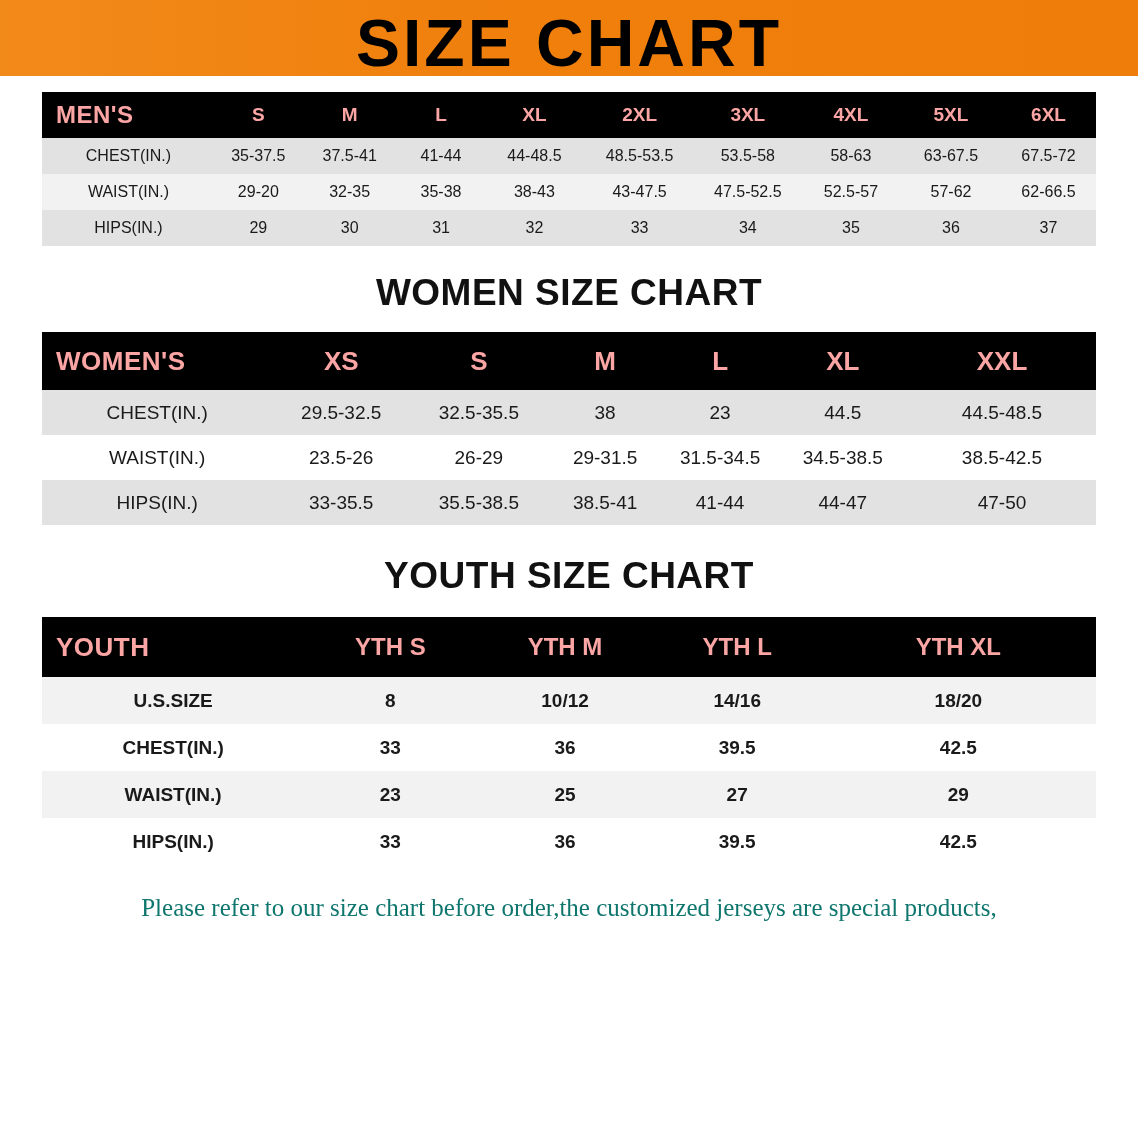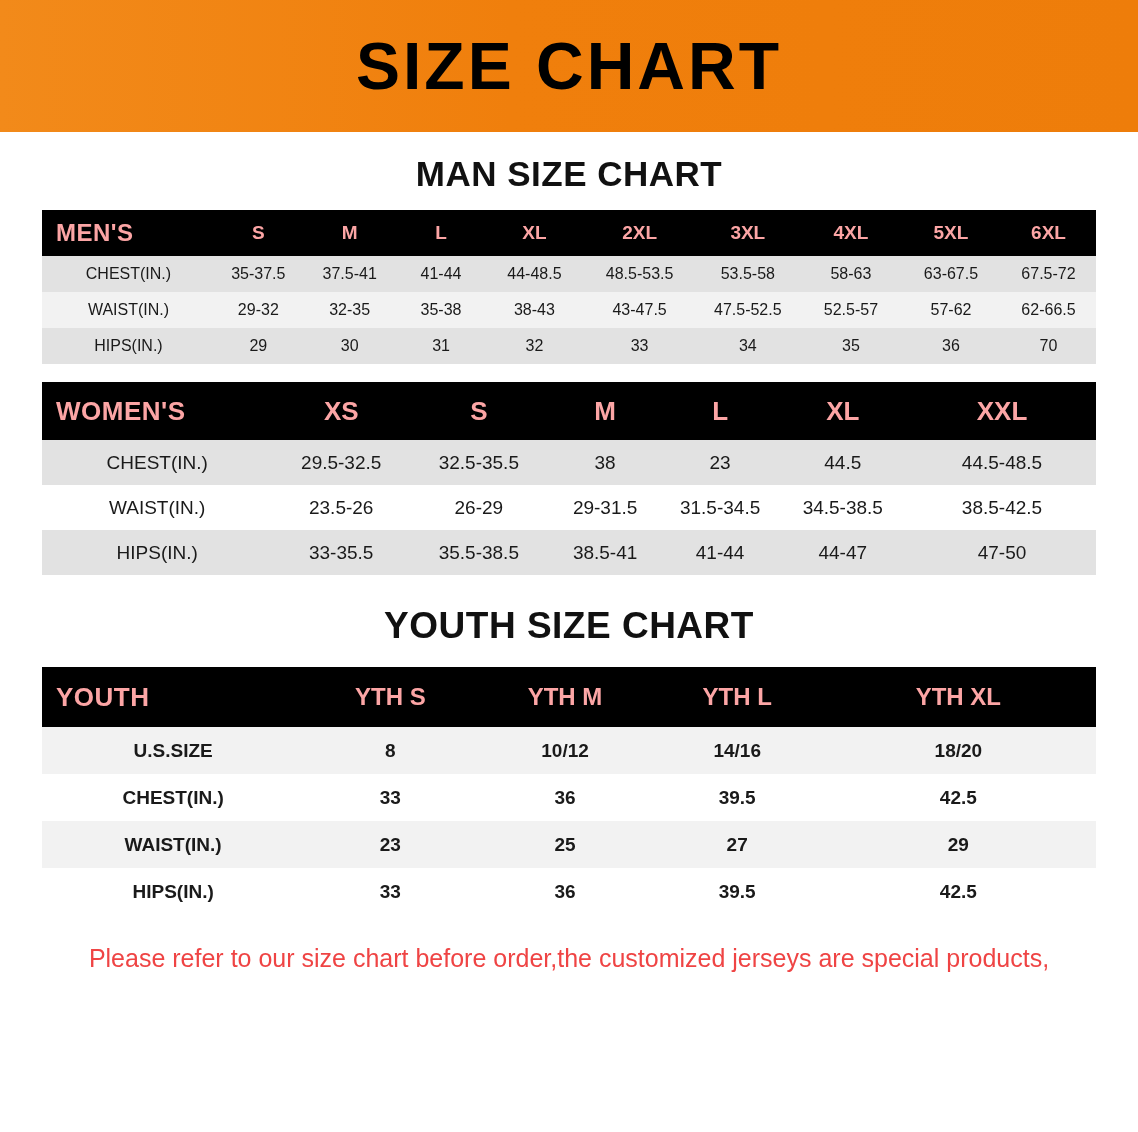--- a/index.html
+++ b/index.html
@@ -16,24 +16,24 @@
   }
   .page {
     width: 1138px;
     height: 1132px;
     position: relative;
     background: #ffffff;
   }
 
   
   .banner {
-    height: 132px;
+    height: 76px;
     background: linear-gradient(90deg, #f28a1a 0%, #f07f0c 45%, #ee7d0a 100%);
     display: flex;
-    align-items: center;
+    align-items: flex-end;
     justify-content: center;
   }
   .banner-title {
     font-family: "Liberation Sans", sans-serif;
     font-weight: bold;
     font-size: 66px;
     letter-spacing: 3px;
     color: #000000;
     line-height: 1;
   }
@@ -104,38 +104,37 @@
   #youth-table tbody td { height: 45px; font-size: 19px; font-weight: bold; }
   #youth-table tbody td.rowlabel { font-size: 19px; }
 
   .men-gap    { height: 16px; }
   .women-gap  { height: 18px; }
   .youth-gap  { height: 20px; }
 
   
   .note {
     margin: 26px 34px 0 34px;
-    color: #ef4444;
+    color: #0f766e;
     font-size: 25px;
     line-height: 1.38;
     text-align: center;
-    font-family: Liberation Sans, sans-serif;
+    font-family: Liberation Serif, serif;
   }
   .note span { display: block; }
 </style>
 </head>
 <body>
 
 <div class="page">
 
   <div class="banner">
     <div class="banner-title">SIZE CHART</div>
   </div>
 
-  <div class="section-title man">MAN SIZE CHART</div>
   <div class="men-gap"></div>
   <div class="table-wrap">
     <table id="men-table">
       <thead>
         <tr>
           <th class="rowlabel" style="width:15.5%">MEN'S</th>
           <th style="width:8.3%">S</th>
           <th style="width:9.2%">M</th>
           <th style="width:8.3%">L</th>
           <th style="width:9.6%">XL</th>
@@ -154,46 +153,47 @@
           <td>41-44</td>
           <td>44-48.5</td>
           <td>48.5-53.5</td>
           <td>53.5-58</td>
           <td>58-63</td>
           <td>63-67.5</td>
           <td>67.5-72</td>
         </tr>
         <tr class="zebra-b">
           <td class="rowlabel">WAIST(IN.)</td>
-          <td>29-32</td>
+          <td>29-20</td>
           <td>32-35</td>
           <td>35-38</td>
           <td>38-43</td>
           <td>43-47.5</td>
           <td>47.5-52.5</td>
           <td>52.5-57</td>
           <td>57-62</td>
           <td>62-66.5</td>
         </tr>
         <tr class="zebra-a">
           <td class="rowlabel">HIPS(IN.)</td>
           <td>29</td>
           <td>30</td>
           <td>31</td>
           <td>32</td>
           <td>33</td>
           <td>34</td>
           <td>35</td>
           <td>36</td>
-          <td>70</td>
+          <td>37</td>
         </tr>
       </tbody>
     </table>
   </div>
 
+  <div class="section-title women">WOMEN SIZE CHART</div>
   <div class="women-gap"></div>
   <div class="table-wrap">
     <table id="women-table">
       <thead>
         <tr>
           <th class="rowlabel" style="width:21%">WOMEN'S</th>
           <th style="width:13.2%">XS</th>
           <th style="width:13.2%">S</th>
           <th style="width:11%">M</th>
           <th style="width:11%">L</th>

